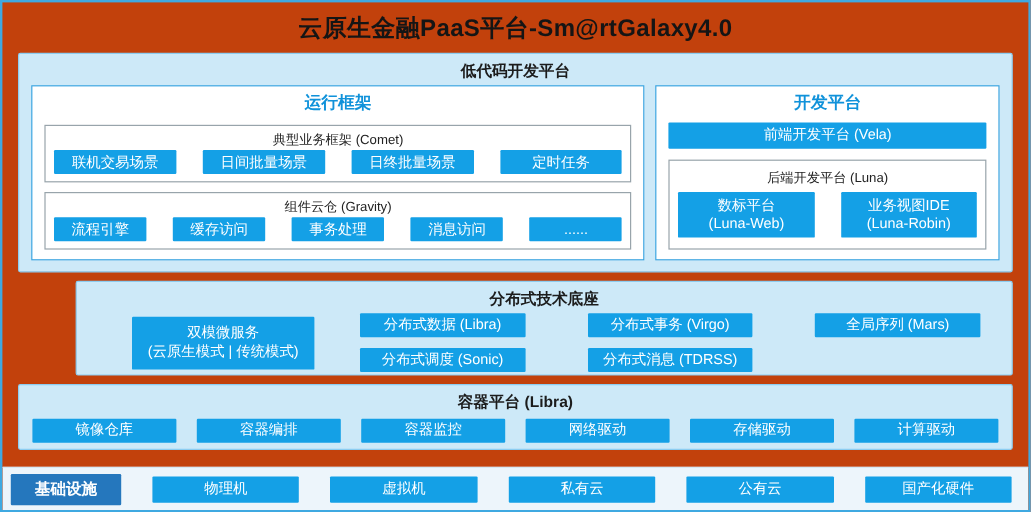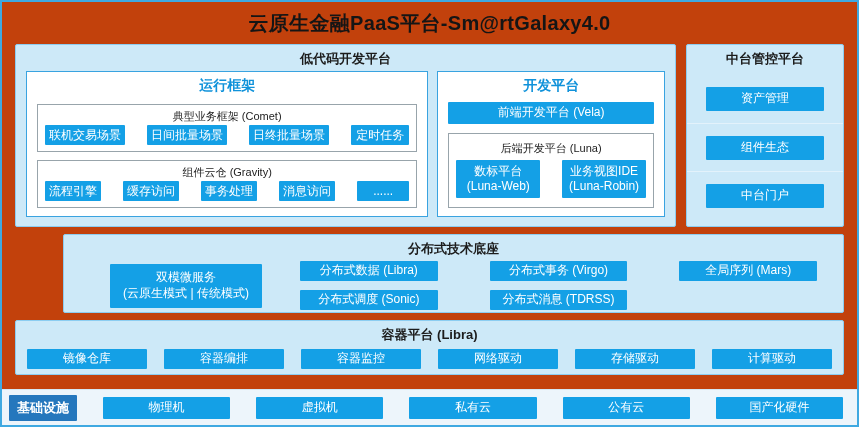--- a/index.html
+++ b/index.html
@@ -40,21 +40,21 @@
   .dist-body { flex:1; display:flex; align-items:center; gap:38px; padding:0 26px 8px 46px; }
   .dual-box { width:152px; height:44px; white-space:pre-line; flex:none;text-align:center; }
   .dist-grid { flex:1; display:grid; grid-template-columns:repeat(3,1fr); gap:9px 52px; }
   .dist-grid .blue-btn { height:20px; }
 
   .containerp { margin-top:7px; height:55px; display:flex; flex-direction:column; }
   .cont-row { display:flex; gap:17px; padding:2px 11px 9px; flex:1; }
   .cont-row .blue-btn { flex:1; }
 
   .infra { margin-top:auto; height:36px; background:#edf5fb; border-top:1px solid #d5e7f3; display:flex; align-items:center; gap:26px; padding:0 14px 0 7px; }
-  .infra-label { background:#2577bd; color:#fff; font-size:13px; font-weight:bold; padding:4px 8px; border-radius:1px; white-space:nowrap; }
+  .infra-label { background:#2577bd; color:#fff; font-size:13px; font-weight:bold; padding:4px 20px; border-radius:1px; white-space:nowrap; }
   .infra .blue-btn { flex:1; height:22px; }
 </style>
 </head>
 <body>
 
 <div class="page">
   <div class="page-title">云原生金融PaaS平台-Sm@rtGalaxy4.0</div>
 
   <div class="content">
 
@@ -97,34 +97,20 @@
 (Luna-Web)</div>
                 <div class="blue-btn">业务视图IDE
 (Luna-Robin)</div>
               </div>
             </div>
           </div>
 
         </div>
       </div>
 
-      <div class="panel midpanel">
-        <div class="panel-title">中台管控平台</div>
-        <div class="mid-cells">
-          <div class="mid-cell">
-            <div class="blue-btn">资产管理</div>
-          </div>
-          <div class="mid-cell">
-            <div class="blue-btn">组件生态</div>
-          </div>
-          <div class="mid-cell">
-            <div class="blue-btn">中台门户</div>
-          </div>
-        </div>
-      </div>
 
     </div>
 
     <div class="panel dist">
       <div class="panel-title">分布式技术底座</div>
       <div class="dist-body">
         <div class="blue-btn dual-box">双模微服务
 (云原生模式 | 传统模式)</div>
         <div class="dist-grid">
           <div class="blue-btn">分布式数据 (Libra)</div>

